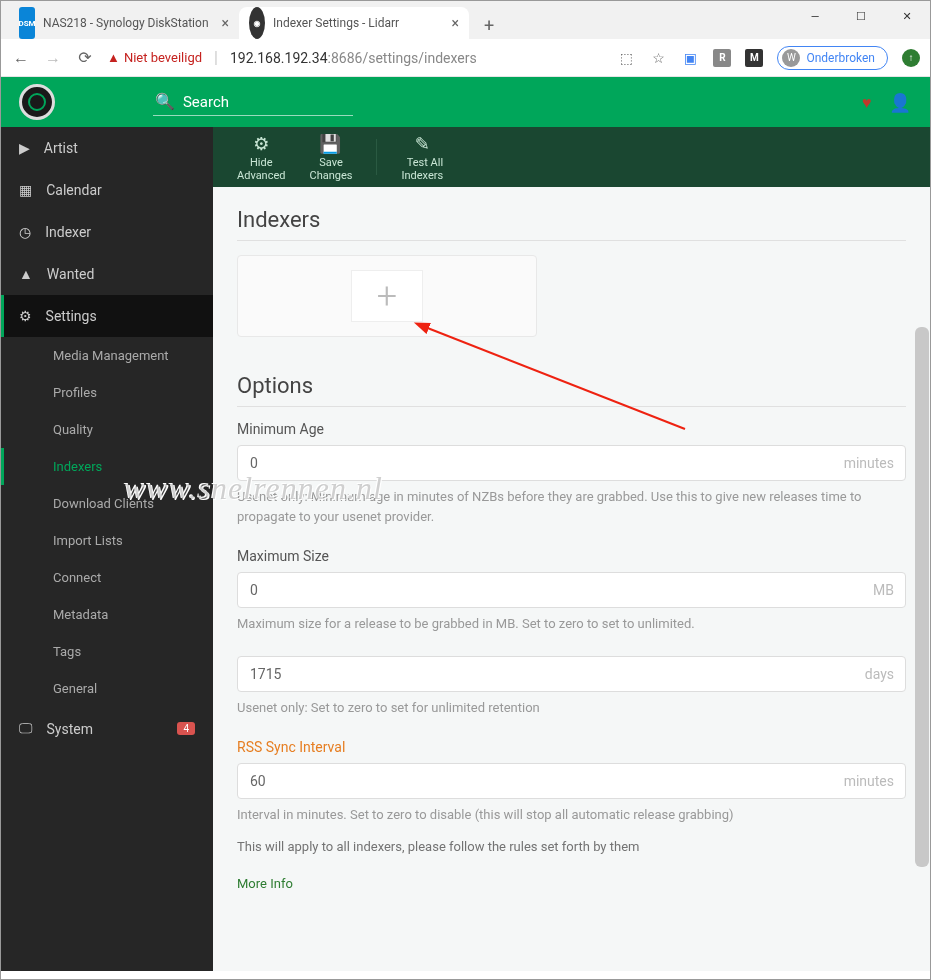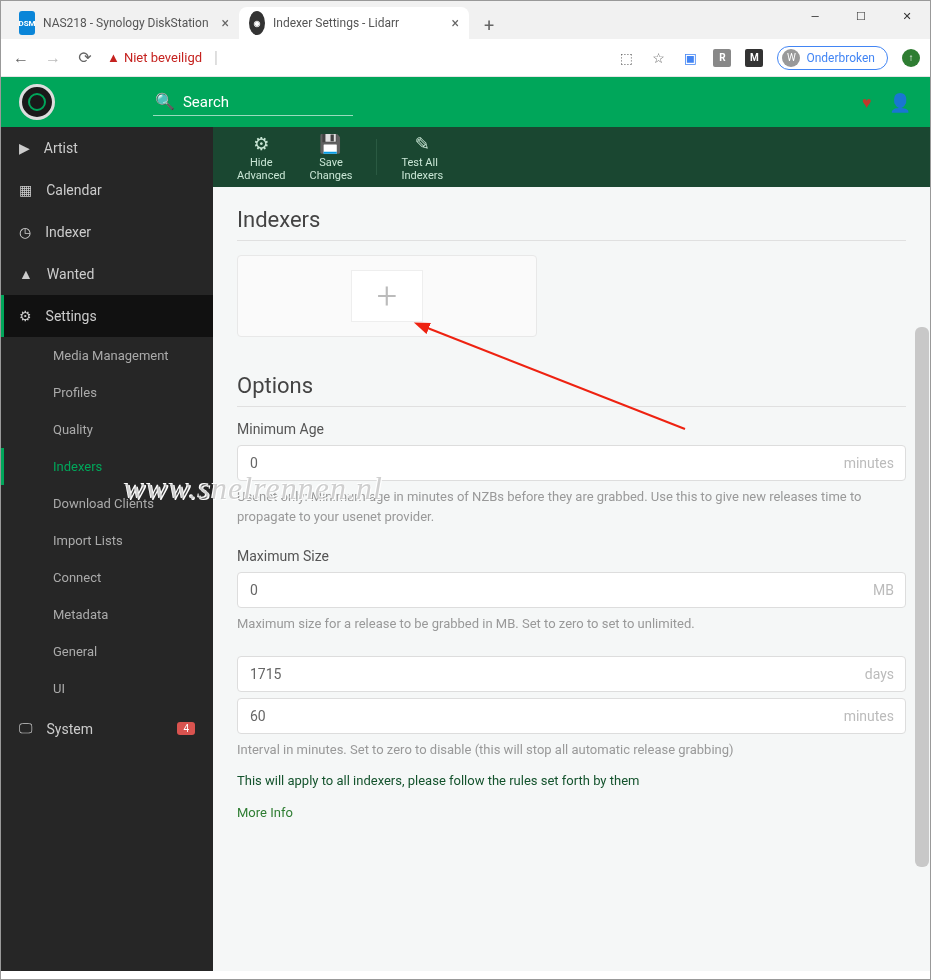--- a/index.html
+++ b/index.html
@@ -1,20 +1,20 @@
 <!DOCTYPE html>
 <html><head>
 <meta charset="utf-8">
 <style>
 *{margin:0;padding:0;box-sizing:border-box;font-family:-apple-system,BlinkMacSystemFont,"Segoe UI",Roboto,sans-serif}
 body{background:#fff;width:931px;height:980px;overflow:hidden;border:1px solid #999}
 .tabs{height:38px;background:#f1f1f1;display:flex;align-items:flex-end;padding-left:8px;position:relative}
 .tab{height:32px;display:flex;align-items:center;padding:0 10px;gap:8px;font-size:12px;color:#555;border-radius:8px 8px 0 0;min-width:230px;cursor:pointer}
 .tab.active{background:#fff}
-.tab-icon{width:16px;height:24px;border-radius:3px;display:flex;align-items:center;justify-content:center;font-size:8px;color:#fff;font-weight:bold}
+.tab-icon{width:16px;height:32px;border-radius:3px;display:flex;align-items:center;justify-content:center;font-size:8px;color:#fff;font-weight:bold}
 .tab-icon.dsm{background:#0a85d8}
 .tab-icon.lidarr{background:#333;border-radius:50%}
 .tab-close{color:#666;font-size:14px;margin-left:auto}
 .tab-add{width:28px;height:28px;display:flex;align-items:center;justify-content:center;color:#666;font-size:18px;margin-left:6px}
 .win-controls{position:absolute;right:0;top:0;display:flex}
 .win-controls div{width:46px;height:30px;display:flex;align-items:center;justify-content:center;color:#333;font-size:11px}
 .addr-bar{height:38px;background:#fff;display:flex;align-items:center;padding:0 10px;gap:12px;border-bottom:1px solid #e5e5e5}
 .nav-btn{color:#666;font-size:16px;width:20px;text-align:center}
 .nav-btn.disabled{color:#bbb}
 .not-secure{color:#c5221f;font-size:13px;display:flex;align-items:center;gap:4px}
@@ -48,21 +48,21 @@
 .content{flex:1;overflow-y:auto;padding:12px 24px 24px}
 .section-title{font-size:22px;color:#444;padding:8px 0;border-bottom:1px solid #e0e0e0;margin-bottom:14px}
 .add-card{width:300px;height:82px;background:#fafafa;border:1px solid #e8e8e8;border-radius:4px;display:flex;align-items:center;justify-content:center;cursor:pointer;margin-bottom:28px}
 .add-plus{width:72px;height:52px;background:#fff;border:1px solid #eee;display:flex;align-items:center;justify-content:center;color:#bbb;font-size:36px;font-weight:300}
 .field-label{font-size:14px;color:#555;margin-bottom:8px}
 .field-label.orange{color:#e67e22}
 .input-wrap{position:relative;margin-bottom:6px}
 .text-input{width:100%;border:1px solid #ddd;border-radius:4px;padding:9px 70px 9px 12px;font-size:14px;color:#666;background:#fff}
 .input-suffix{position:absolute;right:12px;top:50%;transform:translateY(-50%);color:#bbb;font-size:14px}
 .help-text{font-size:13px;color:#999;margin-bottom:22px;line-height:1.5}
-.help-text.orange{color:#14532d;margin-bottom:12px}
+.help-text.orange{color:#737373;margin-bottom:18px}
 .help-text.green{color:#2e7d32;margin-bottom:22px}
 .watermark{position:absolute;left:124px;top:470px;font-size:32px;color:rgba(120,120,120,0.35);font-style:italic;letter-spacing:1px;pointer-events:none;font-family:Georgia,serif;text-shadow:1px 1px 0 #fff,-1px -1px 0 #fff}
 .arrow{position:absolute;left:405px;top:319px;pointer-events:none}
 .scroller{position:absolute;right:1px;top:200px;width:14px;height:540px;background:#c8c8c8;border-radius:6px}
 </style>
 </head>
 <body>
 
 <div class="tabs">
   <div class="tab">
@@ -82,20 +82,23 @@
     <div>✕</div>
   </div>
 </div>
 
 <div class="addr-bar">
   <span class="nav-btn">←</span>
   <span class="nav-btn disabled">→</span>
   <span class="nav-btn">⟳</span>
   <span class="not-secure">▲ <span>Niet beveiligd</span></span>
   <span style="color:#ccc">|</span>
+  <span class="url">
+    <span class="host">192.168.192.34</span><span style="color:#888">:8686/settings/indexers</span>
+  </span>
   <div class="addr-right">
     <span class="addr-icon">⬚</span>
     <span class="addr-icon">☆</span>
     <span class="addr-icon" style="color:#4285f4">▣</span>
     <div class="ext-icon">R</div>
     <div class="ext-icon" style="background:#333">M</div>
     <div class="user-pill">
       <div class="user-avatar">W</div>
       <span>Onderbroken</span>
     </div>
@@ -140,22 +143,22 @@
         <span>Settings</span>
       </div>
     <div class="sub-item">Media Management</div>
     <div class="sub-item">Profiles</div>
     <div class="sub-item">Quality</div>
     <div class="sub-item active">Indexers</div>
     <div class="sub-item">Download Clients</div>
     <div class="sub-item">Import Lists</div>
     <div class="sub-item">Connect</div>
     <div class="sub-item">Metadata</div>
+    <div class="sub-item">Tags</div>
     <div class="sub-item">General</div>
-    <div class="sub-item">UI</div>
     <div class="nav-item">
         <span>🖵</span>
         <span>System</span>
         <span class="badge">4</span>
       </div>
   </div>
 
   <div class="main" style="position:relative">
     <div class="toolbar">
       <div class="tool-item">
@@ -164,21 +167,21 @@
 Advanced</span>
       </div>
       <div class="tool-item">
         <span class="tool-icon">💾</span>
         <span style="white-space:pre;text-align:center">Save
 Changes</span>
       </div>
       <div class="tool-sep"></div>
       <div class="tool-item">
         <span class="tool-icon">✎</span>
-        <span style="white-space:pre;text-align:left">Test All
+        <span style="white-space:pre;text-align:right">Test All
 Indexers</span>
       </div>
     </div>
 
     <div class="content">
       <div class="section-title">Indexers</div>
       <div class="add-card">
         <div class="add-plus">+</div>
       </div>
 
@@ -195,21 +198,23 @@
       <div class="input-wrap">
         <input class="text-input" value="0" style="">
         <span class="input-suffix">MB</span>
       </div>
       <div class="help-text">Maximum size for a release to be grabbed in MB. Set to zero to set to unlimited.</div>
 
       <div class="input-wrap">
         <input class="text-input" value="1715" style="">
         <span class="input-suffix">days</span>
       </div>
-
+      <div class="help-text">Usenet only: Set to zero to set for unlimited retention</div>
+
+      <div class="field-label orange">RSS Sync Interval</div>
       <div class="input-wrap">
         <input class="text-input" value="60" style="">
         <span class="input-suffix">minutes</span>
       </div>
       <div class="help-text" style="margin-bottom:12px">Interval in minutes. Set to zero to disable (this will stop all automatic release grabbing)</div>
       <div class="help-text orange">This will apply to all indexers, please follow the rules set forth by them</div>
       <div class="help-text green">More Info</div>
     </div>
     <div class="scroller"></div>
   </div>

